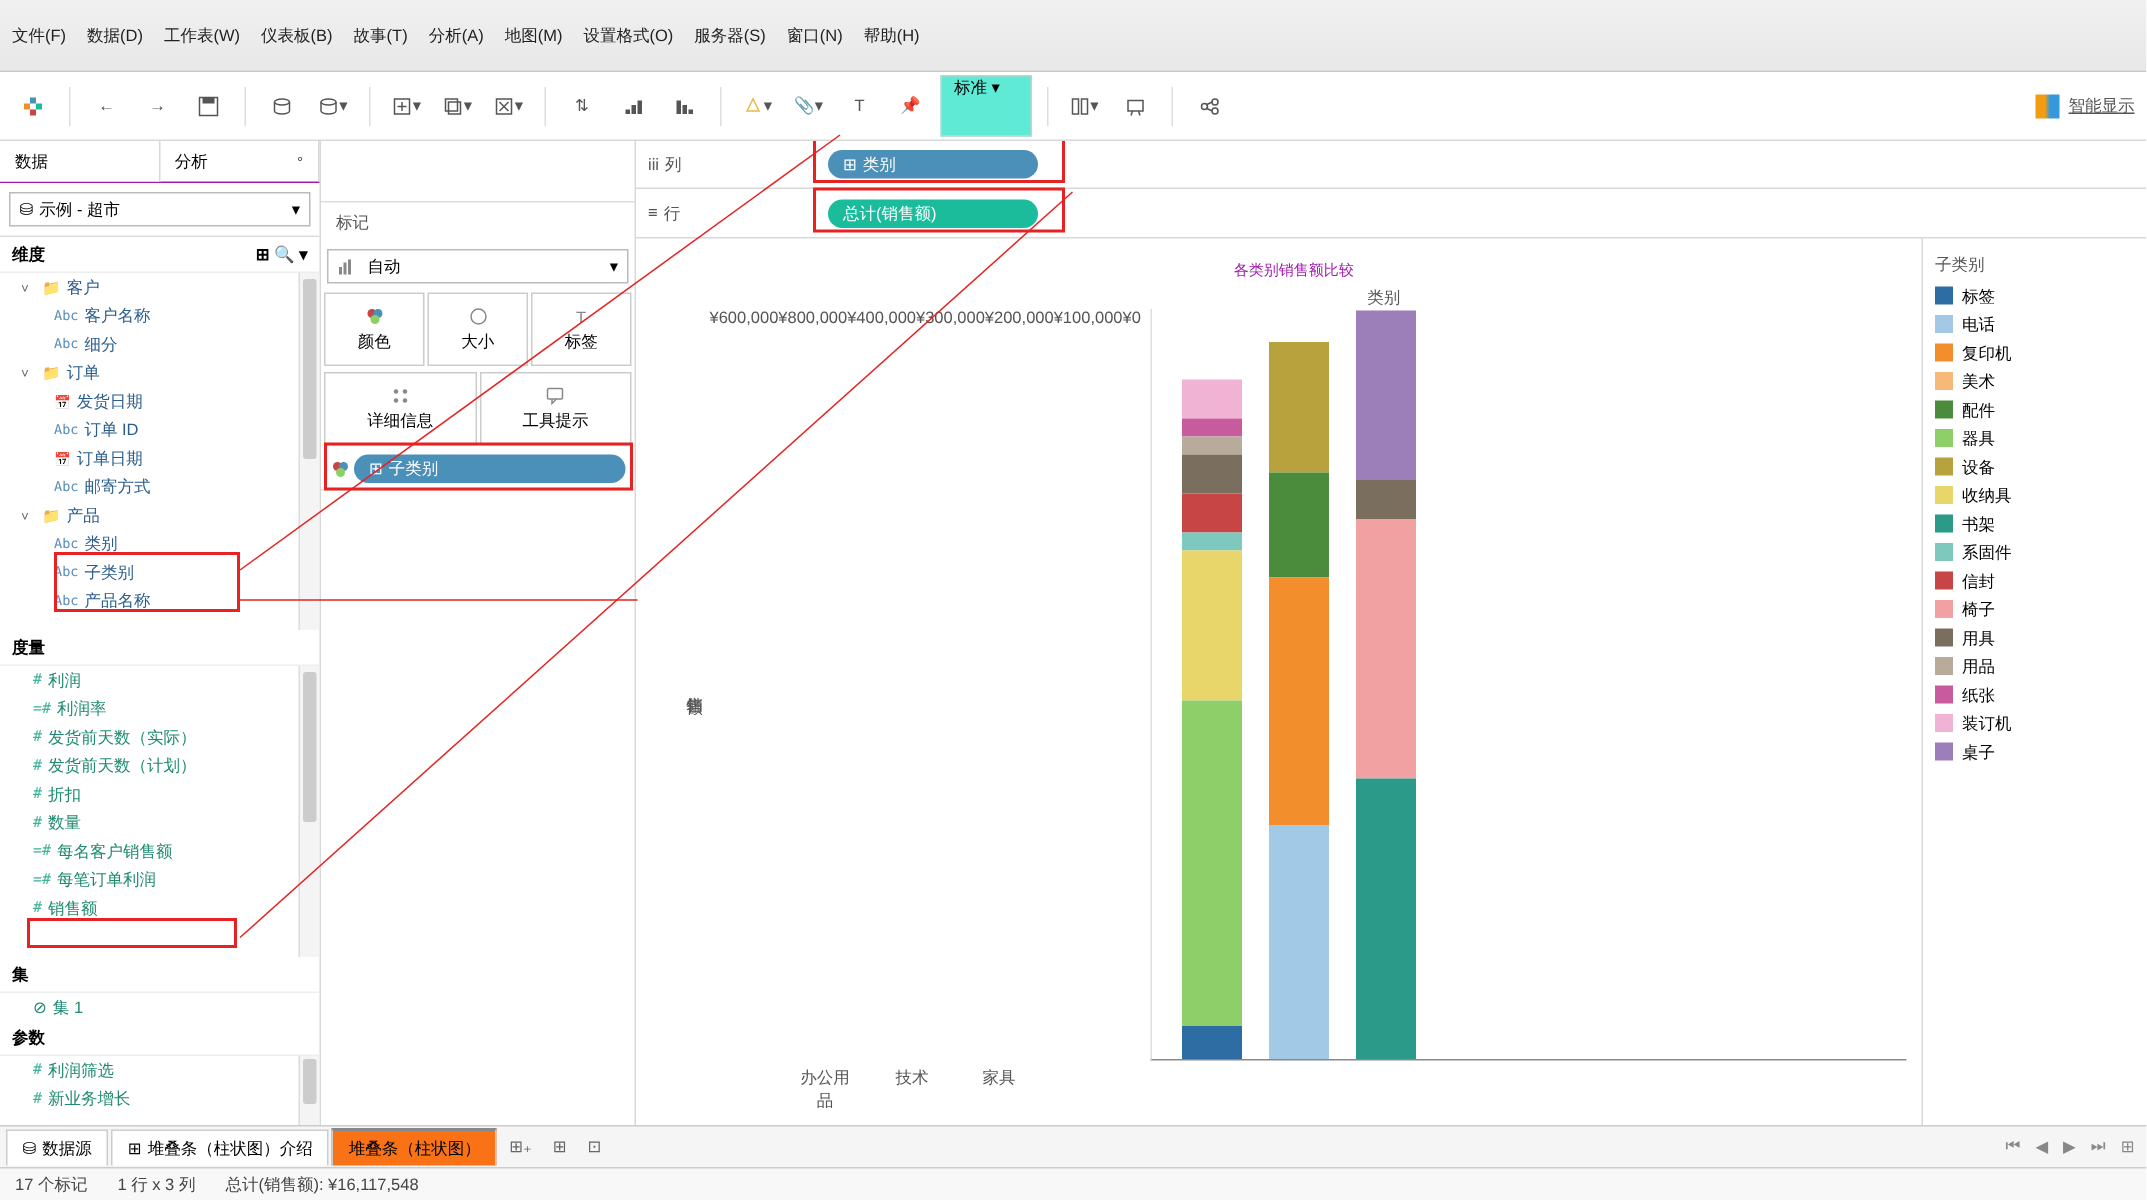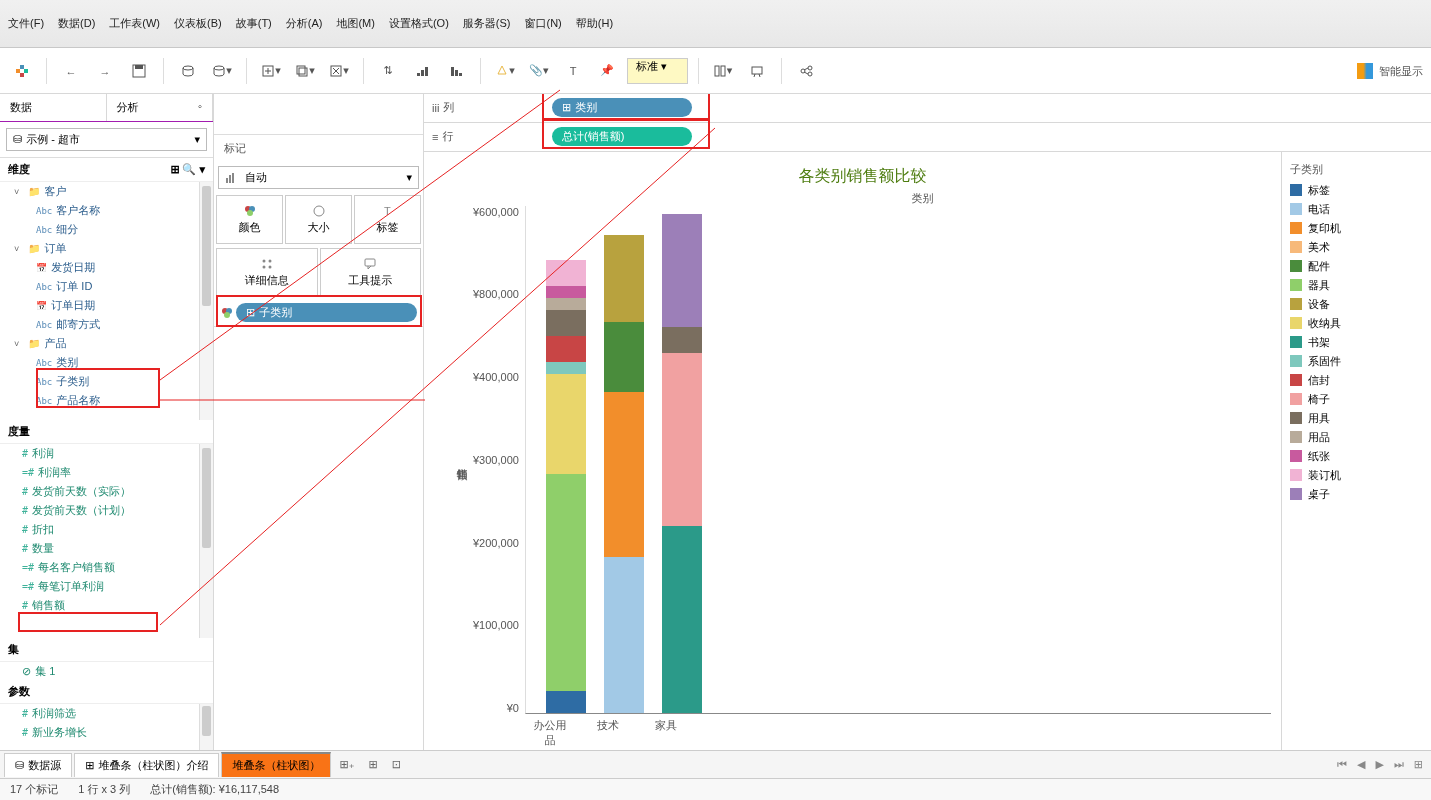--- a/index.html
+++ b/index.html
@@ -6,22 +6,22 @@
     body { background: #fff; overflow: hidden; width: 1431px; height: 800px; display: flex; flex-direction: column; }
     
     
     .menubar { background: linear-gradient(#f0f0f0,#e8e8e8); border-bottom: 1px solid #c8c8c8; padding: 16px 8px; display: flex; gap: 14px; }
     .menubar span { cursor: pointer; color: #222; }
 
     
     .toolbar { background:#fff; border-bottom:1px solid #d8d8d8; padding:4px 8px; display:flex; align-items:center; gap:6px; height:46px;}
     .tool-sep{width:1px;height:26px;background:#ddd;margin:0 4px;}
     .tbtn{width:28px;height:28px;display:flex;align-items:center;justify-content:center;border:1px solid transparent;border-radius:3px;cursor:pointer;color:#555;}
-    .tsel{border:1px solid #ccc;height:26px;padding:0 20px 0 8px;background:#fef9c3;position:relative;}
-    .show-me{margin-left:auto;display:flex;align-items:flex-end;gap:6px;color:#555;cursor:pointer;}
+    .tsel{border:1px solid #ccc;height:41px;padding:0 20px 0 8px;background:#5eead4;position:relative;}
+    .show-me{margin-left:auto;display:flex;align-items:flex-start;gap:6px;color:#555;cursor:pointer;text-decoration:underline;}
     .show-me-icon{width:16px;height:16px;background:linear-gradient(to right,#f39c12 40%,#3498db 60%);}
 
     
     .main{flex:1;display:flex;overflow:hidden;}
     
     
     .sidebar{width:214px;border-right:1px solid #d8d8d8;display:flex;flex-direction:column;}
     .tabs{display:flex;border-bottom:1px solid #a21caf;}
     .tab{flex:1;padding:6px 10px;cursor:pointer;text-align:left;border-right:1px solid #d8d8d8;}
     .tab.active{background:#fff;}
@@ -60,24 +60,24 @@
     
     
     .worksheet{flex:1;display:flex;flex-direction:column;}
     .shelf{display:flex;align-items:center;border-bottom:1px solid #d8d8d8;height:34px;padding:0 8px;gap:20px;}
     .shelf-label{width:100px;display:flex;align-items:center;gap:4px;color:#555;}
     .shelf-pill-wrap{position:relative;}
     
     
     .viz{flex:1;display:flex;position:relative;}
     .chart-area{flex:1;position:relative;padding:10px 10px 10px 30px;}
-    .chart-title{text-align:center;font-size:16px;color:#4d7c0f;padding:4px;}
+    .chart-title{text-align:center;font-size:10px;color:#a21caf;padding:4px;}
     .chart{position:relative;height:calc(100% - 70px);display:flex;}
     .yaxis-label{writing-mode:vertical-rl;text-align:center;color:#555;padding-right:4px;}
-    .yaxis{display:flex;flex-direction:column;justify-content:space-between;text-align:right;padding-right:6px;color:#555;font-size:10px;height:100%;}
+    .yaxis{display:flex;flex-direction:row;justify-content:space-between;text-align:right;padding-right:6px;color:#555;font-size:10px;height:100%;}
     .bars{flex:1;position:relative;display:flex;align-items:flex-end;gap:18px;padding-left:20px;border-bottom:1px solid #888;border-left:1px solid #ddd;}
     .barcol{display:flex;flex-direction:column-reverse;width:40px;}
     .seg{width:100%;}
     .xaxis{display:flex;gap:18px;padding-left:76px;padding-top:4px;color:#555;}
     .xaxis span{width:40px;text-align:center;}
     .xaxis-label{text-align:center;color:#555;padding-left:50px;}
     
     
     .legend{width:150px;border-left:1px solid #d8d8d8;padding:6px 8px;}
     .legend-title{padding:4px 0;color:#555;}

